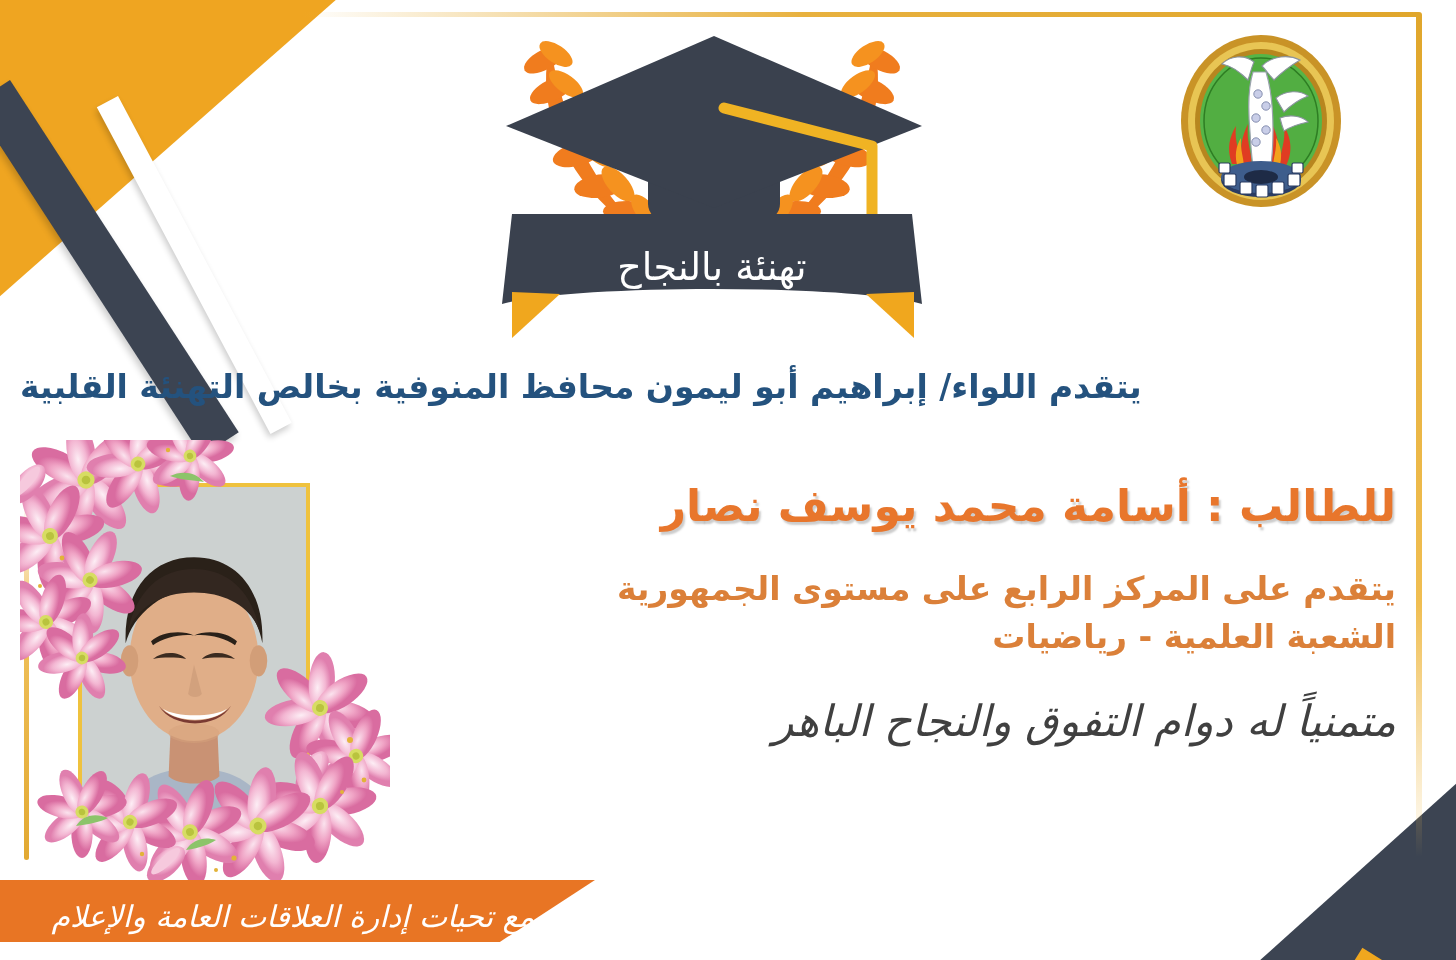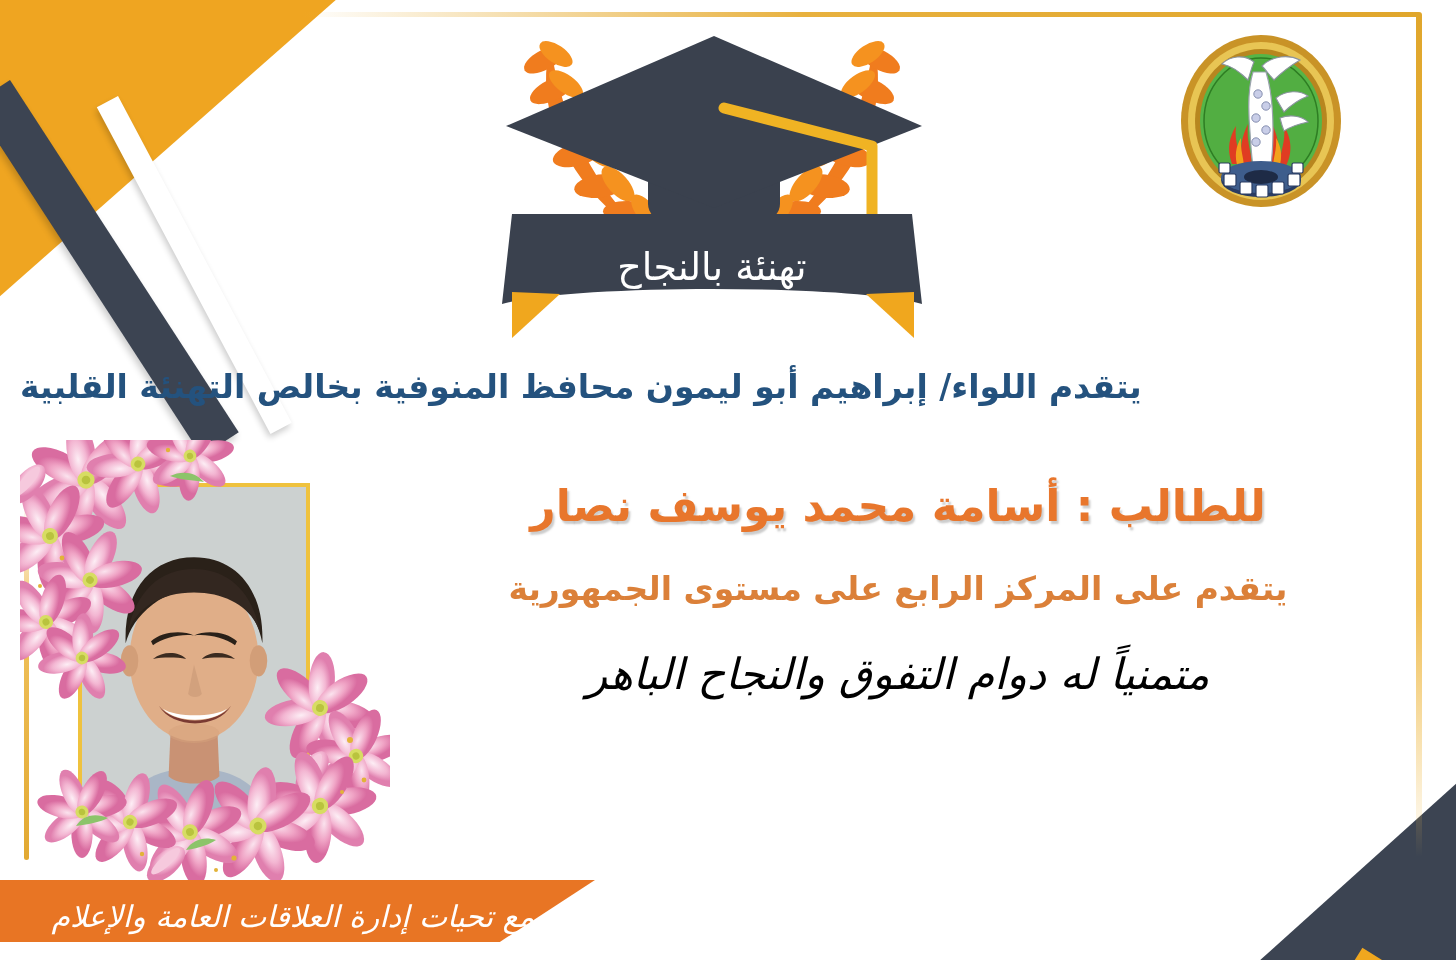--- a/index.html
+++ b/index.html
@@ -104,42 +104,42 @@
     font-weight: bold;
     color: #24527E;
     letter-spacing: -0.5px;
     line-height: 1.25;
     white-space: nowrap;
   }
 
   .content-col {
     position: absolute;
     left: 400px; right: 60px; top: 480px;
-    text-align: center;
+    text-align: right;
   }
   .student-name {
     font-size: 44px;
     font-weight: bold;
     color: #E8762C;
     line-height: 1.2;
     text-shadow: 2px 3px 2px rgba(120,120,120,0.38);
     white-space: nowrap;
   }
   .achievement {
     margin-top: 32px;
     font-size: 33px;
     font-weight: bold;
     color: #DB8039;
     line-height: 1.45;
   }
   .achievement .line2 { display: block; }
   .wish {
     margin-top: 34px;
     font-size: 43px;
-    color: #000000;
+    color: #404040;
     font-family: "DejaVu Serif", "Liberation Serif", serif;
     font-style: italic;
     line-height: 1.3;
     white-space: nowrap;
   }
 
   
   .photo-wrap {
     position: absolute;
     left: 20px; top: 440px;
@@ -490,20 +490,21 @@
           <circle cx="148" cy="10" r="2.2"></circle>
         </g>
       </svg>
     </div>
   </div>
 
   <div class="content-col">
     <div class="student-name">للطالب : أسامة محمد يوسف نصار</div>
     <div class="achievement">
       <span>يتقدم على المركز الرابع على مستوى الجمهورية</span>
+      <span class="line2">الشعبة العلمية - رياضيات</span>
     </div>
     <div class="wish">متمنياً له دوام التفوق والنجاح الباهر</div>
   </div>
 
   <div class="footer-banner"></div>
   <div class="footer-text">مع تحيات إدارة العلاقات العامة والإعلام</div>
 
 </div>
 
 </body></html>

